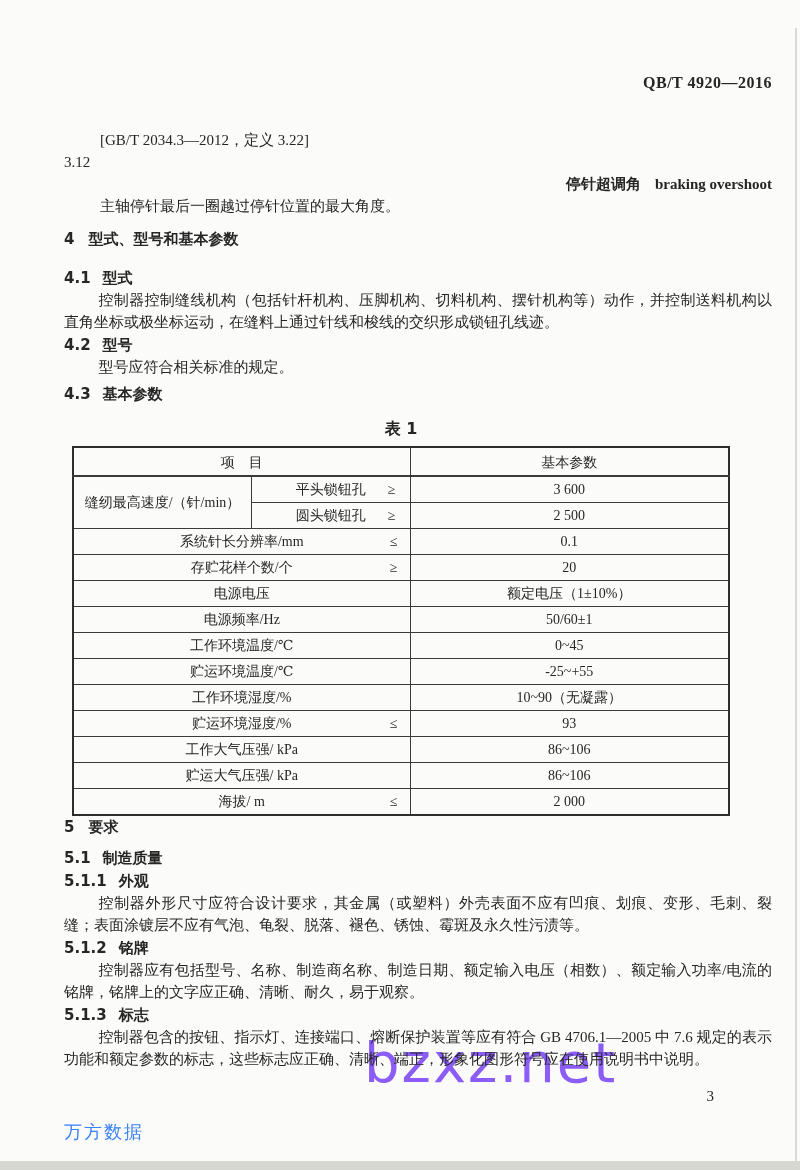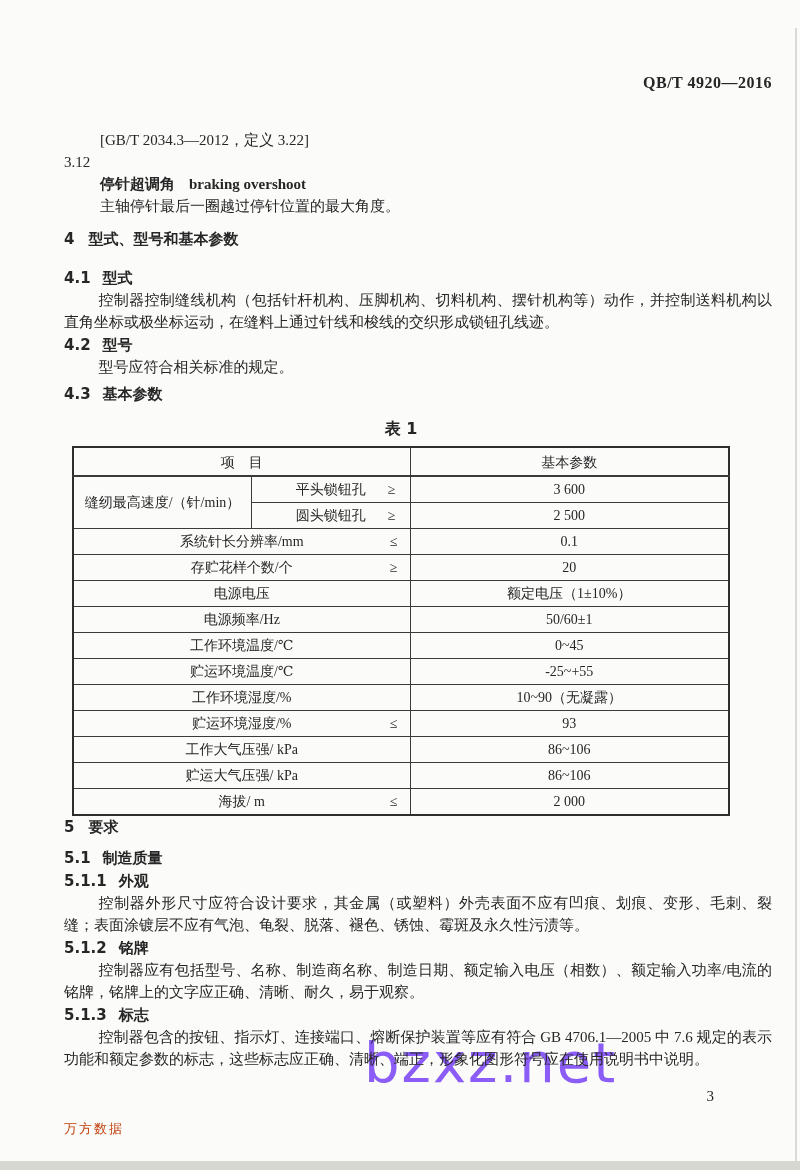--- a/index.html
+++ b/index.html
@@ -19,21 +19,21 @@
   }
   .std-header{
     padding-top:74px;
     text-align:right;
     font-weight:bold;
     font-size:16px;
     letter-spacing:.5px;
   }
   .ref-line{margin-top:37px;padding-left:36px;line-height:22px;}
   .clause-num{margin-top:0;line-height:22px;}
-  .term-line{padding-left:36px;line-height:22px;font-weight:bold;}
+  .term-line{padding-left:36px;line-height:22px;font-weight:bold;text-align:right;}
   .term-en{margin-left:14px;font-family:"Liberation Serif","DejaVu Serif",serif;}
   .def-line{padding-left:36px;line-height:22px;}
   .h-main{
     font-family:"DejaVu Sans","Liberation Sans",sans-serif;
     font-weight:bold;font-size:15px;line-height:22px;
   }
   .h-main .num{margin-right:14px;}
   .h-sub .num{margin-right:12px;}
   .h4{margin-top:11px;}
   .h41{margin-top:17px;}
@@ -92,23 +92,23 @@
     user-select:none;
   }
   .page-num{
     position:absolute;z-index:2;
     right:86px;top:1088px;
     font-size:15px;
   }
   .footer-brand{
     position:absolute;z-index:2;
     left:64px;top:1120px;
-    font-size:13px;
+    font-size:18px;
     letter-spacing:2px;
-    color:#c2410c;
+    color:#3b82f6;
     font-family:"DejaVu Sans","Liberation Sans",sans-serif;
   }
   .bottom-strip{
     position:absolute;z-index:3;
     left:0;bottom:0;width:800px;height:9px;
     background:#d7d7d2;
   }
   .scan-edge{
     position:absolute;z-index:3;
     right:3px;top:28px;bottom:0;width:2px;

